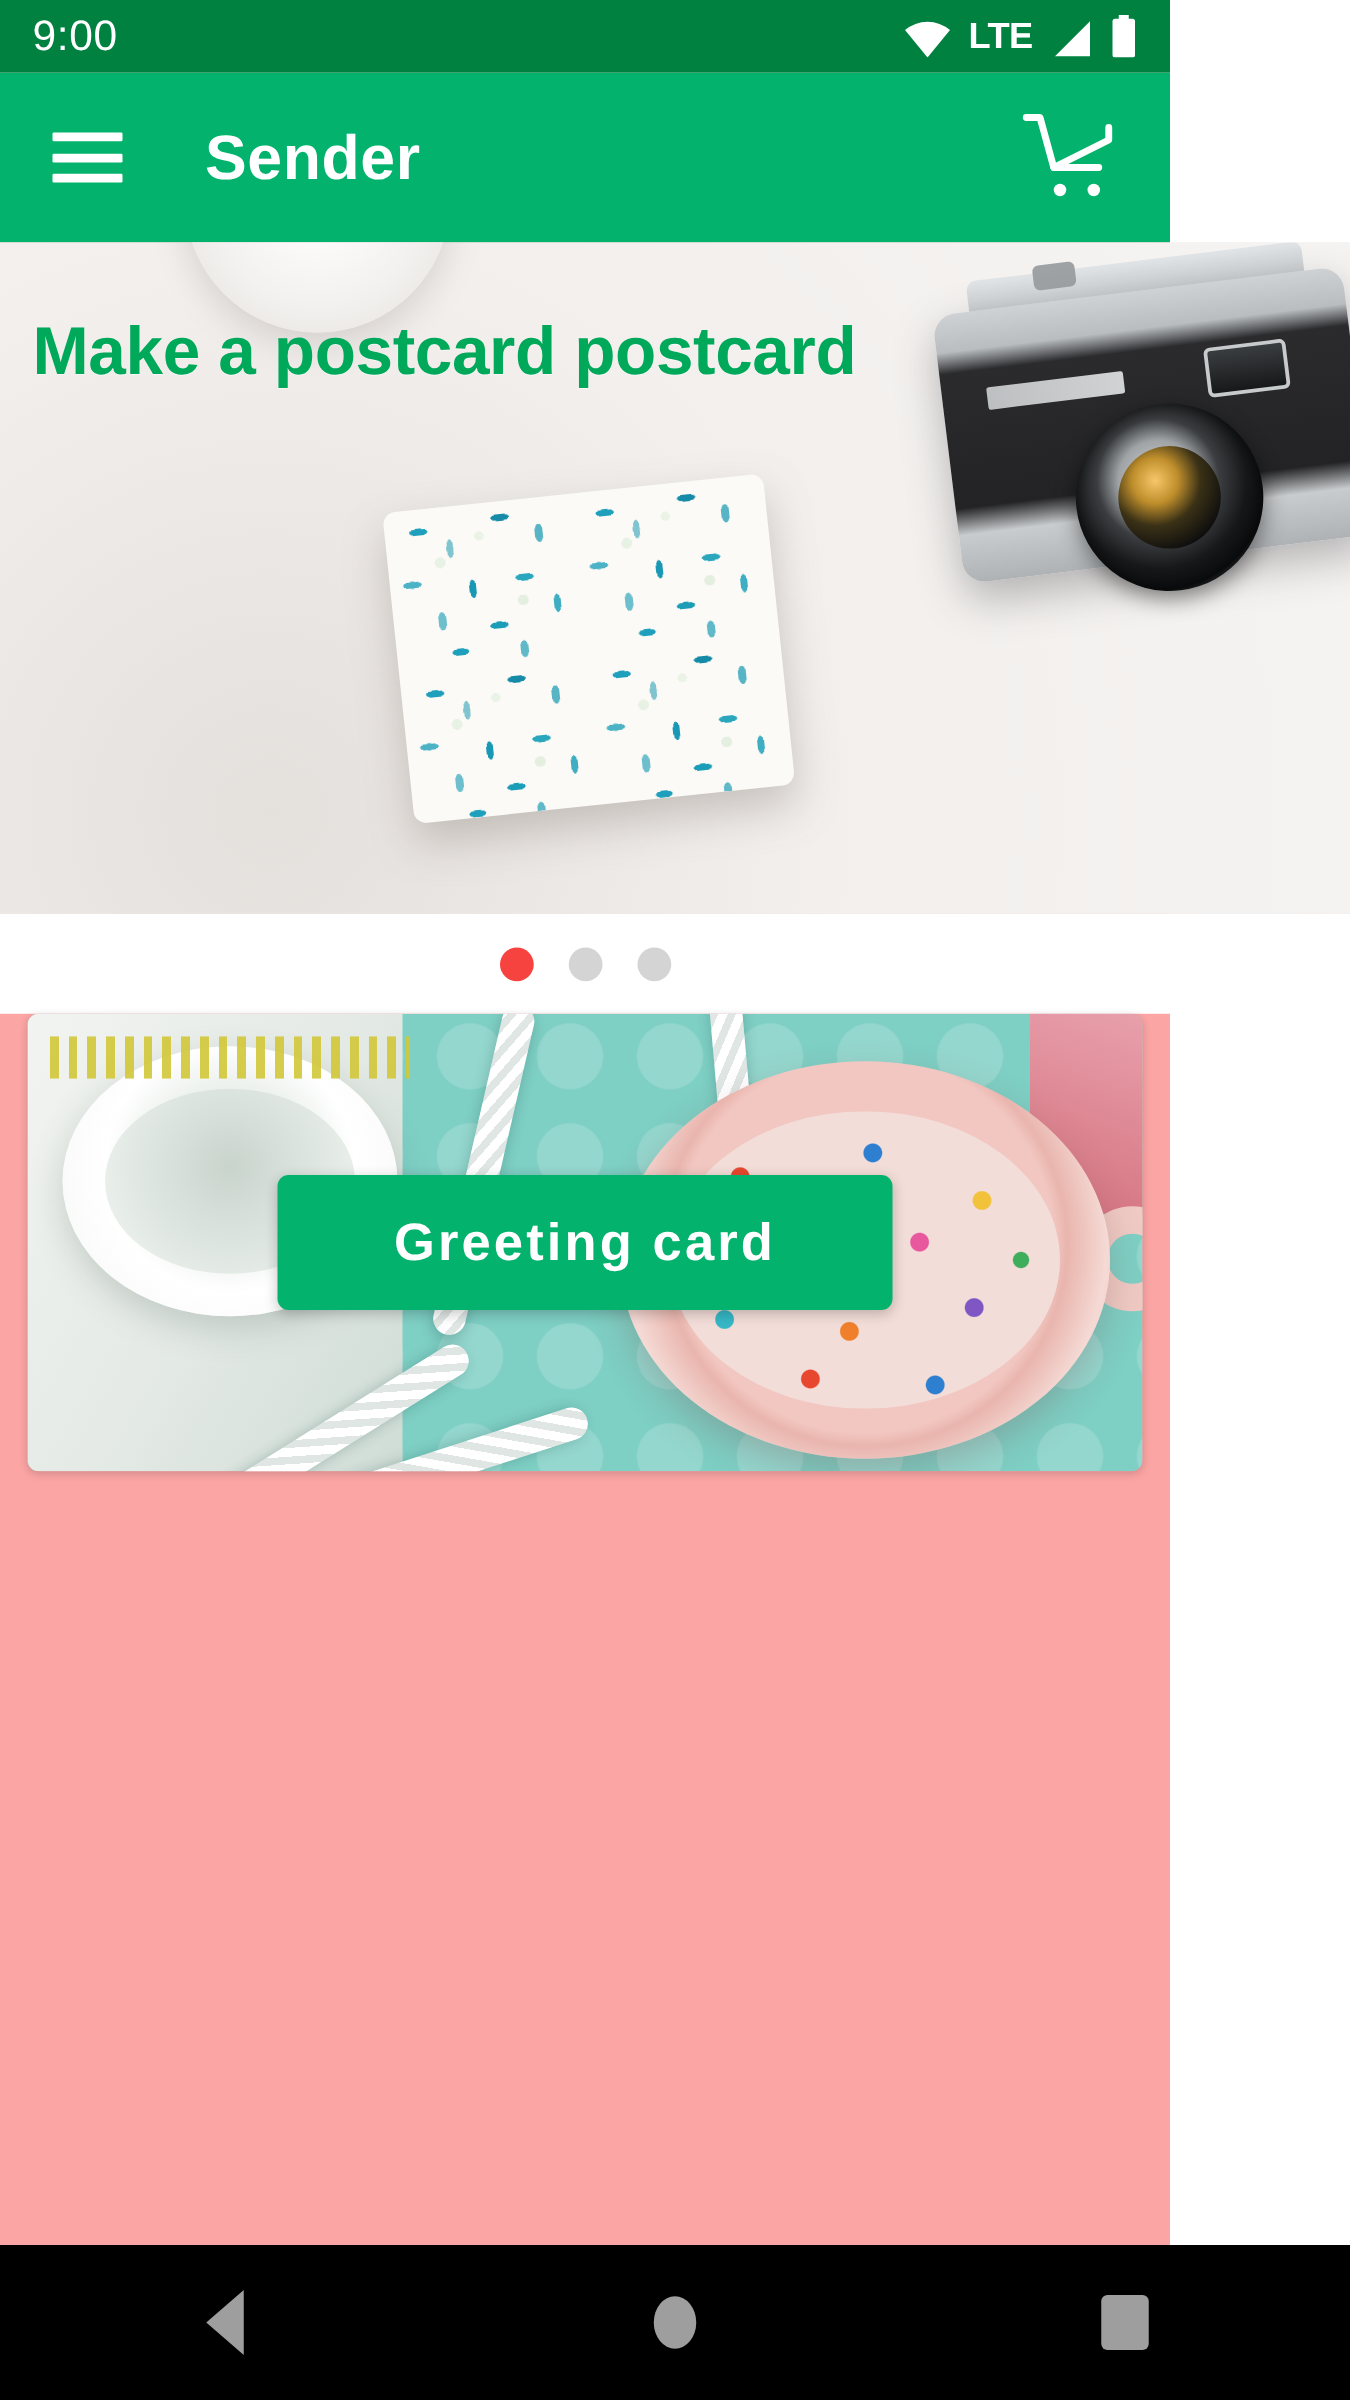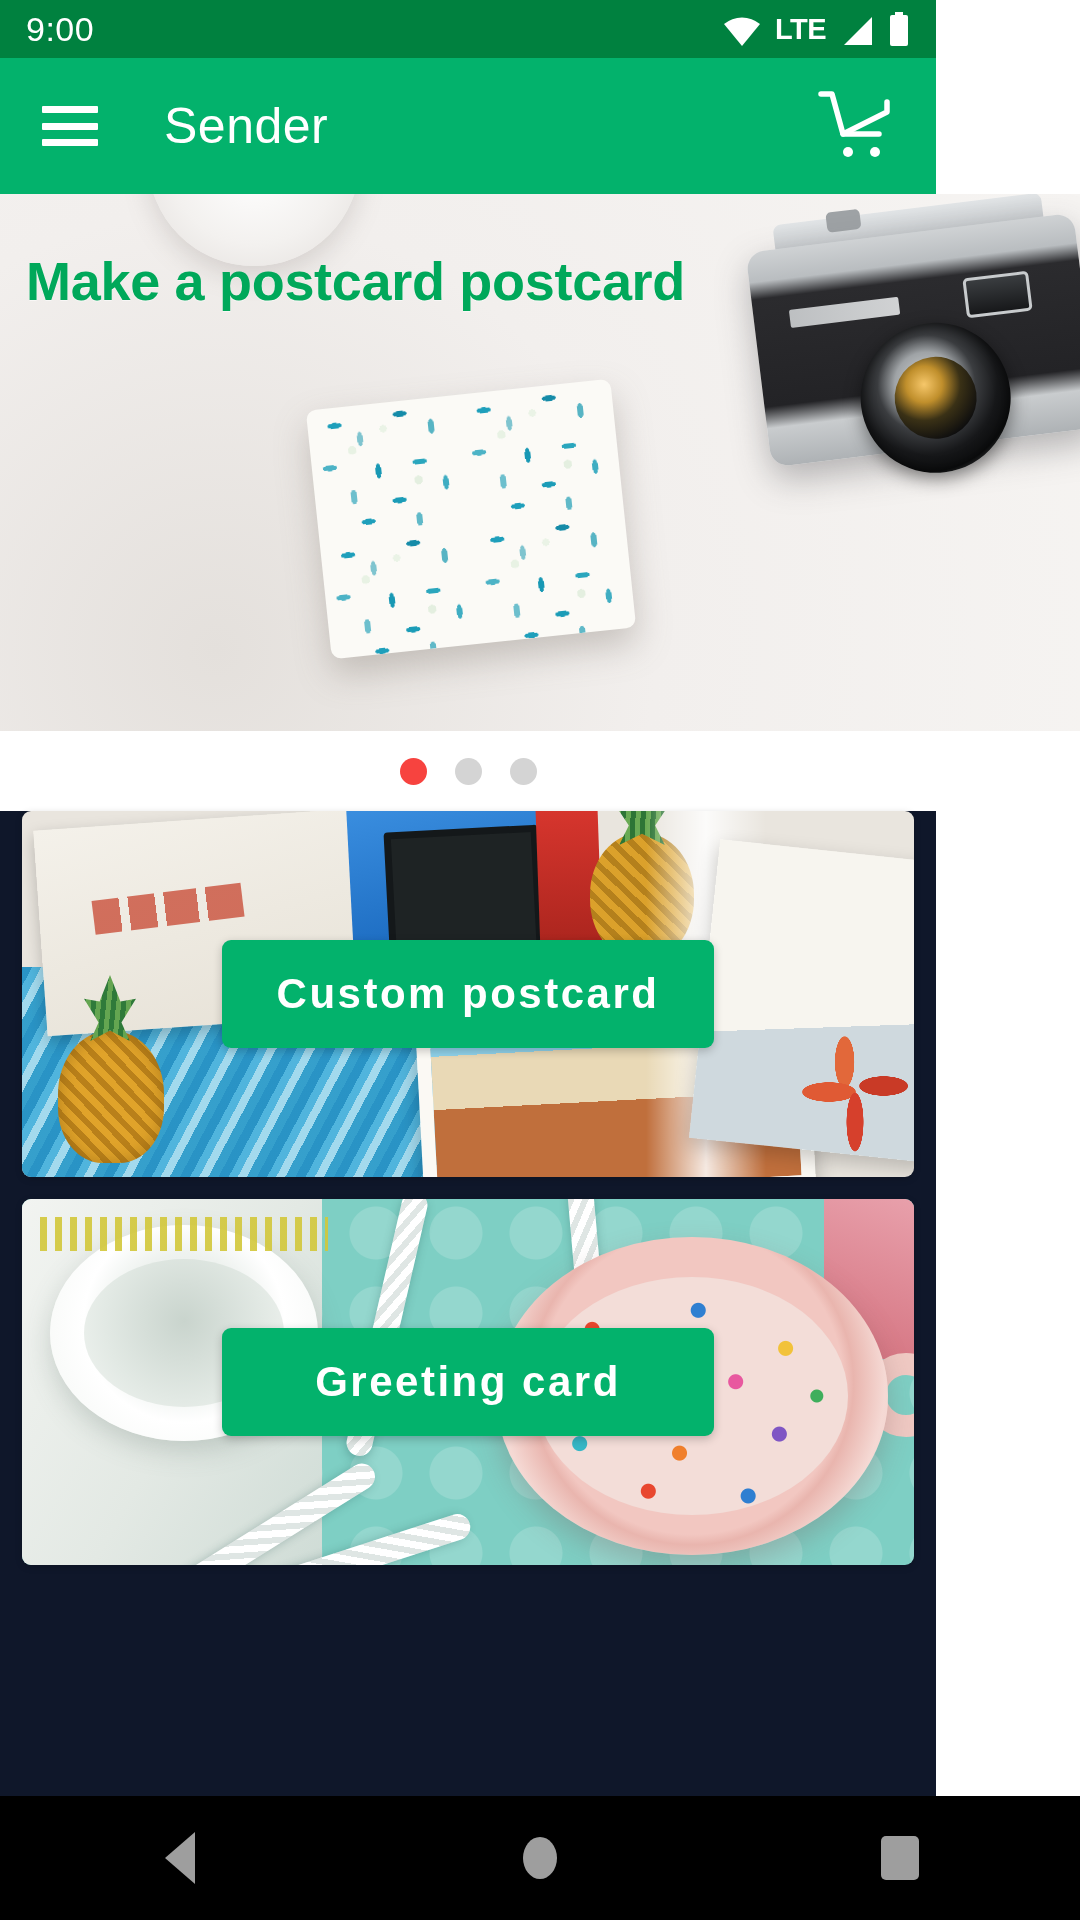--- a/index.html
+++ b/index.html
@@ -2,21 +2,21 @@
 <html><head>
 <meta charset="utf-8">
 <style>
   * { margin:0; padding:0; box-sizing:border-box; }
   html, body {
     width:1080px; height:1920px;
     background:#ffffff;
     font-family:"Liberation Sans", sans-serif;
     overflow:hidden;
   }
-  #screen { position:relative; width:936px; height:1920px; background:#0f172a; }
+  #screen { position:relative; width:936px; height:1920px; background:#fca5a5; }
 
   
   .status-bar{
     height:58px; background:#00813F;
     display:flex; align-items:center; justify-content:space-between;
     padding:0 26px; color:#fff;
   }
   .status-clock{ font-size:34px; font-weight:400; letter-spacing:.5px; }
   .status-icons{ display:flex; align-items:flex-end; gap:14px; }
   .status-icons svg{ display:block; }
@@ -24,21 +24,21 @@
 
   
   .app-bar{
     height:136px; background:#03B26C;
     display:flex; align-items:center; padding:0 42px;
     color:#fff; position:relative;
   }
   .hamburger{ width:56px; height:40px; display:flex; flex-direction:column;
     justify-content:space-between; cursor:pointer; }
   .hamburger span{ display:block; height:7px; background:#fff; border-radius:1px; }
-  .app-title{ font-size:50px; font-weight:400; margin-left:66px; letter-spacing:.5px; }
+  .app-title{ font-size:50px; font-weight:700; margin-left:66px; letter-spacing:.5px; }
   .cart-btn{ position:absolute; right:40px; top:50%; transform:translateY(-50%);
     width:84px; height:84px; display:flex; align-items:center; justify-content:center; }
 
   
   .hero{
     position:relative; width:1080px; height:537px; overflow:hidden;
     background:#efecea;
   }
   .hero-photo{ position:absolute; inset:0; }
   .hero-bg{
@@ -391,38 +391,20 @@
   </div>
 
   <div class="dots">
     <span class="dot active"></span>
     <span class="dot"></span>
     <span class="dot"></span>
   </div>
 
   <div class="cards">
 
-    <div class="cat-card">
-      <div class="cat-img">
-        <div class="pc-bg"></div>
-        <div class="pc-pool"></div>
-        <div class="pc-photo-a">
-            <div class="pc-graffiti"></div>
-          </div>
-        <div class="pc-door"></div>
-        <div class="pc-sign"></div>
-        <div class="pc-pine1"></div>
-        <div class="pc-pine2"></div>
-        <div class="pc-photo-b"></div>
-        <div class="pc-band"></div>
-        <div class="pc-photo-c"></div>
-        <div class="pc-flower"></div>
-      </div>
-      <button class="cat-btn">Custom postcard</button>
-    </div>
 
     <div class="cat-card">
       <div class="cat-img">
         <div class="gc-bg"></div>
         <div class="gc-left"></div>
         <div class="gc-cupcake"></div>
         <div class="gc-candle c1"></div>
         <div class="gc-candle c2"></div>
         <div class="gc-candle c3"></div>
         <div class="gc-candle c4"></div>

